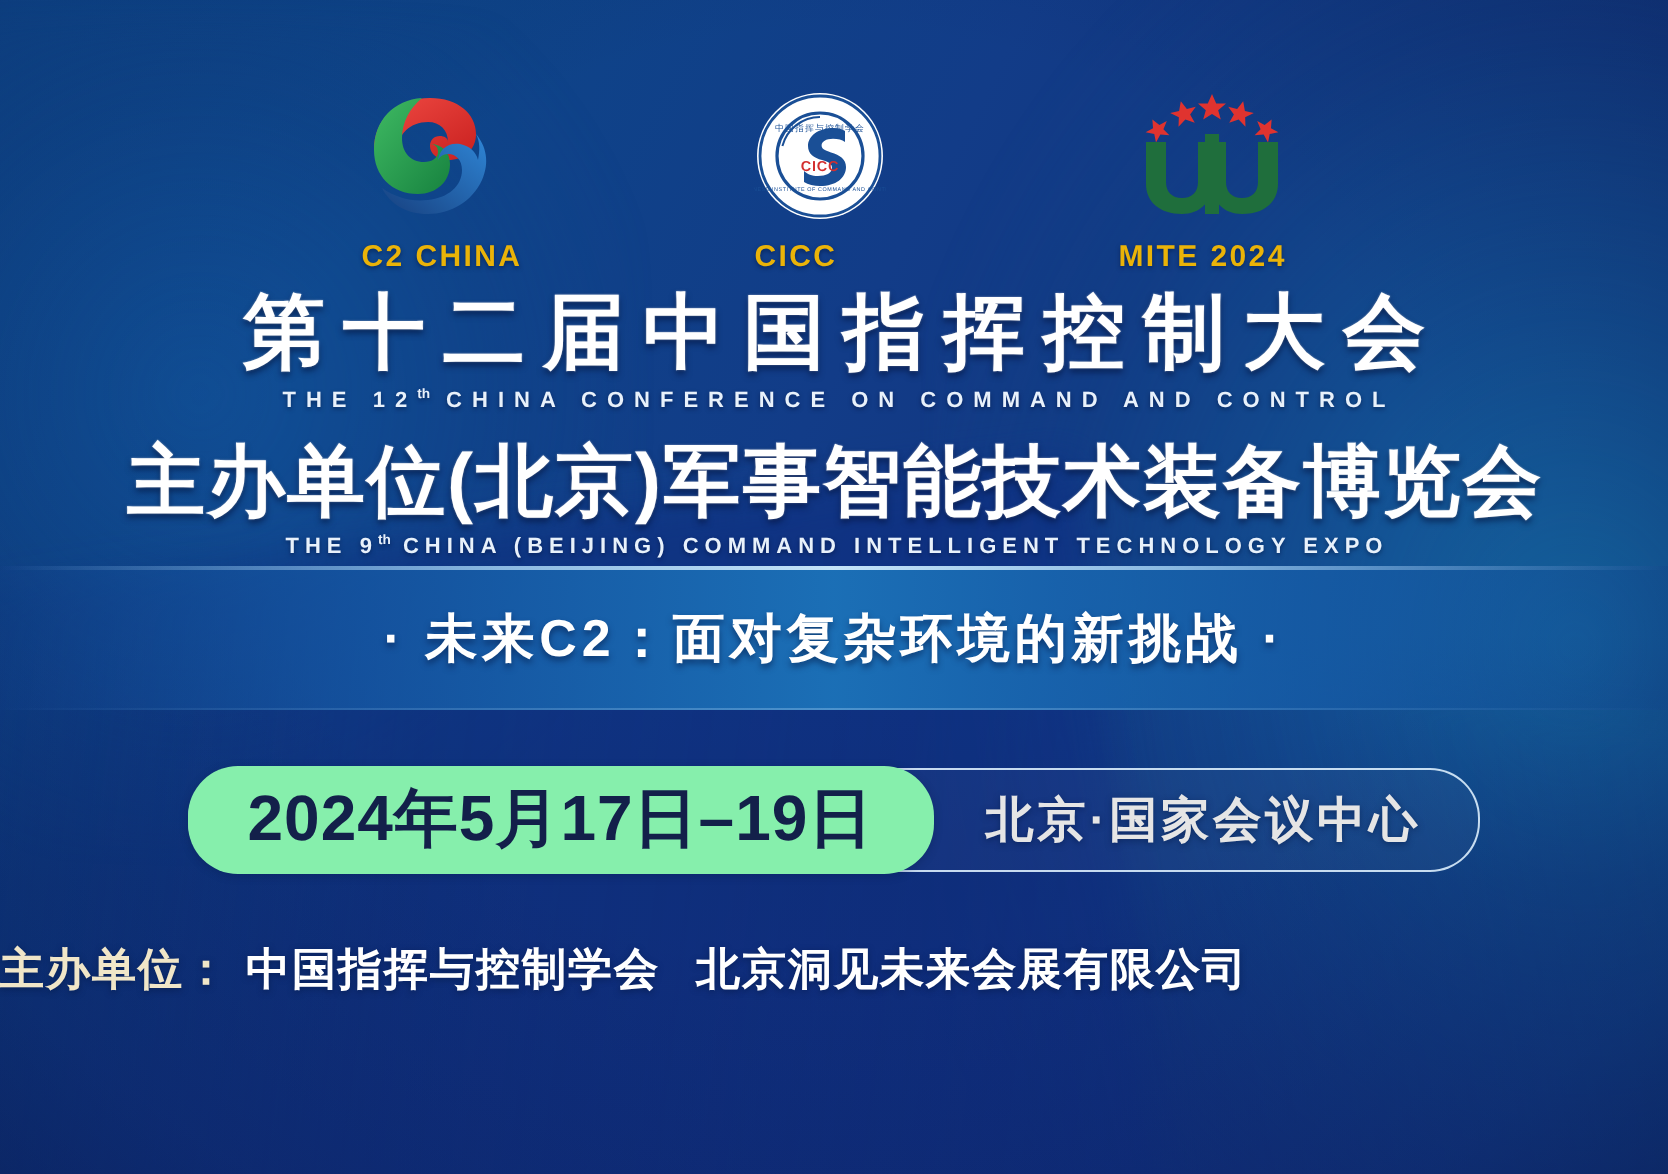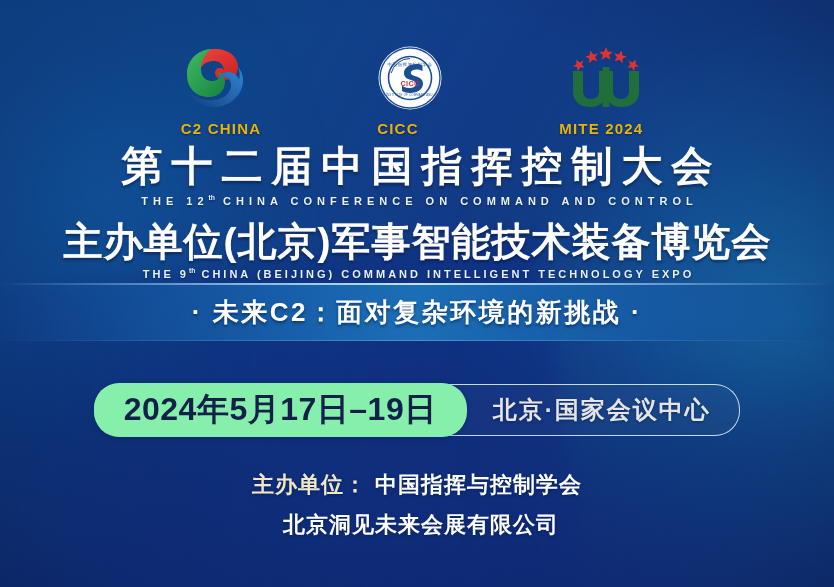--- a/index.html
+++ b/index.html
@@ -194,21 +194,21 @@
     letter-spacing: 0;
   }
   .title-gap { height: 15px; }
 
   
   .slogan-band {
     position: absolute;
     left: 0;
     right: 0;
     top: 283px;
-    height: 58px;
+    height: 72px;
     z-index: 5;
     background: linear-gradient(90deg,
         rgba(17,62,136,0.25) 0%,
         rgba(22,92,168,0.72) 22%,
         rgba(28,116,186,0.92) 50%,
         rgba(22,94,170,0.72) 78%,
         rgba(17,62,136,0.25) 100%);
     display: flex;
     align-items: center;
     justify-content: center;
@@ -292,21 +292,20 @@
   }
 
   
   .org-block {
     position: absolute;
     top: 470px;
     left: 0;
     right: 0;
     z-index: 5;
     display: flex;
-    flex-direction: column;
     align-items: center;
     gap: 10px;
   }
   .org-line {
     display: flex;
     align-items: baseline;
     white-space: nowrap;
     font-size: 22px;
     font-weight: bold;
     text-shadow: 0 1px 3px rgba(4,22,64,0.55);

